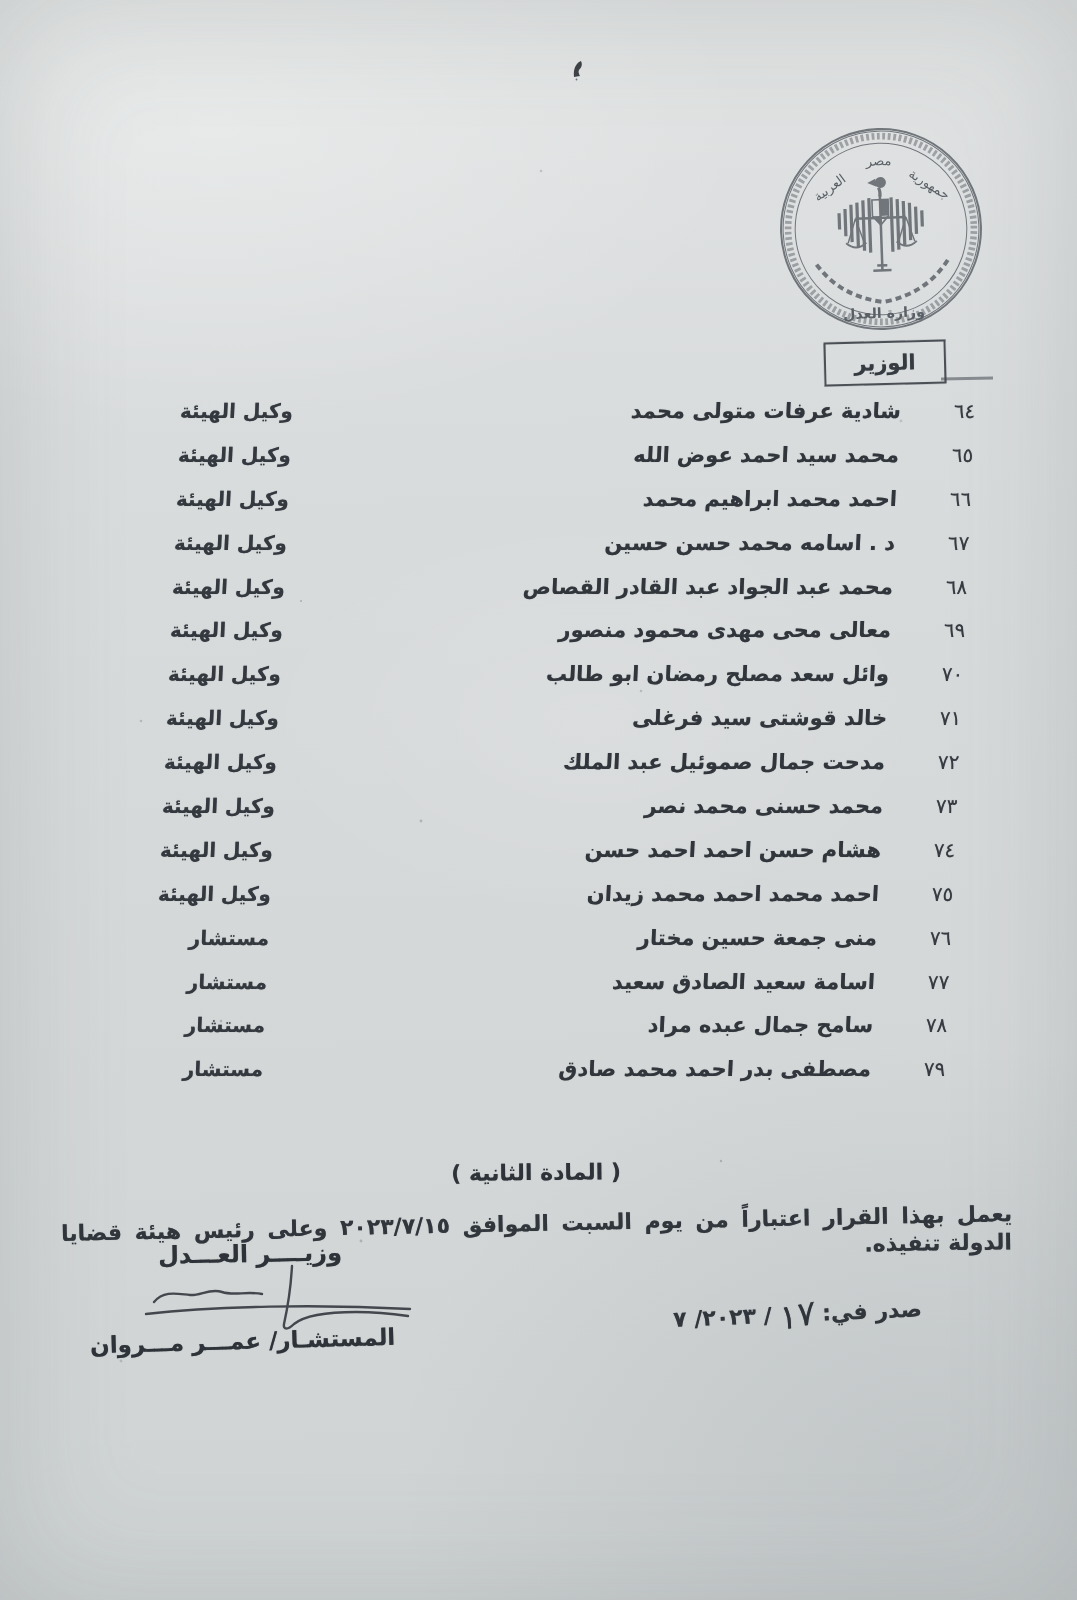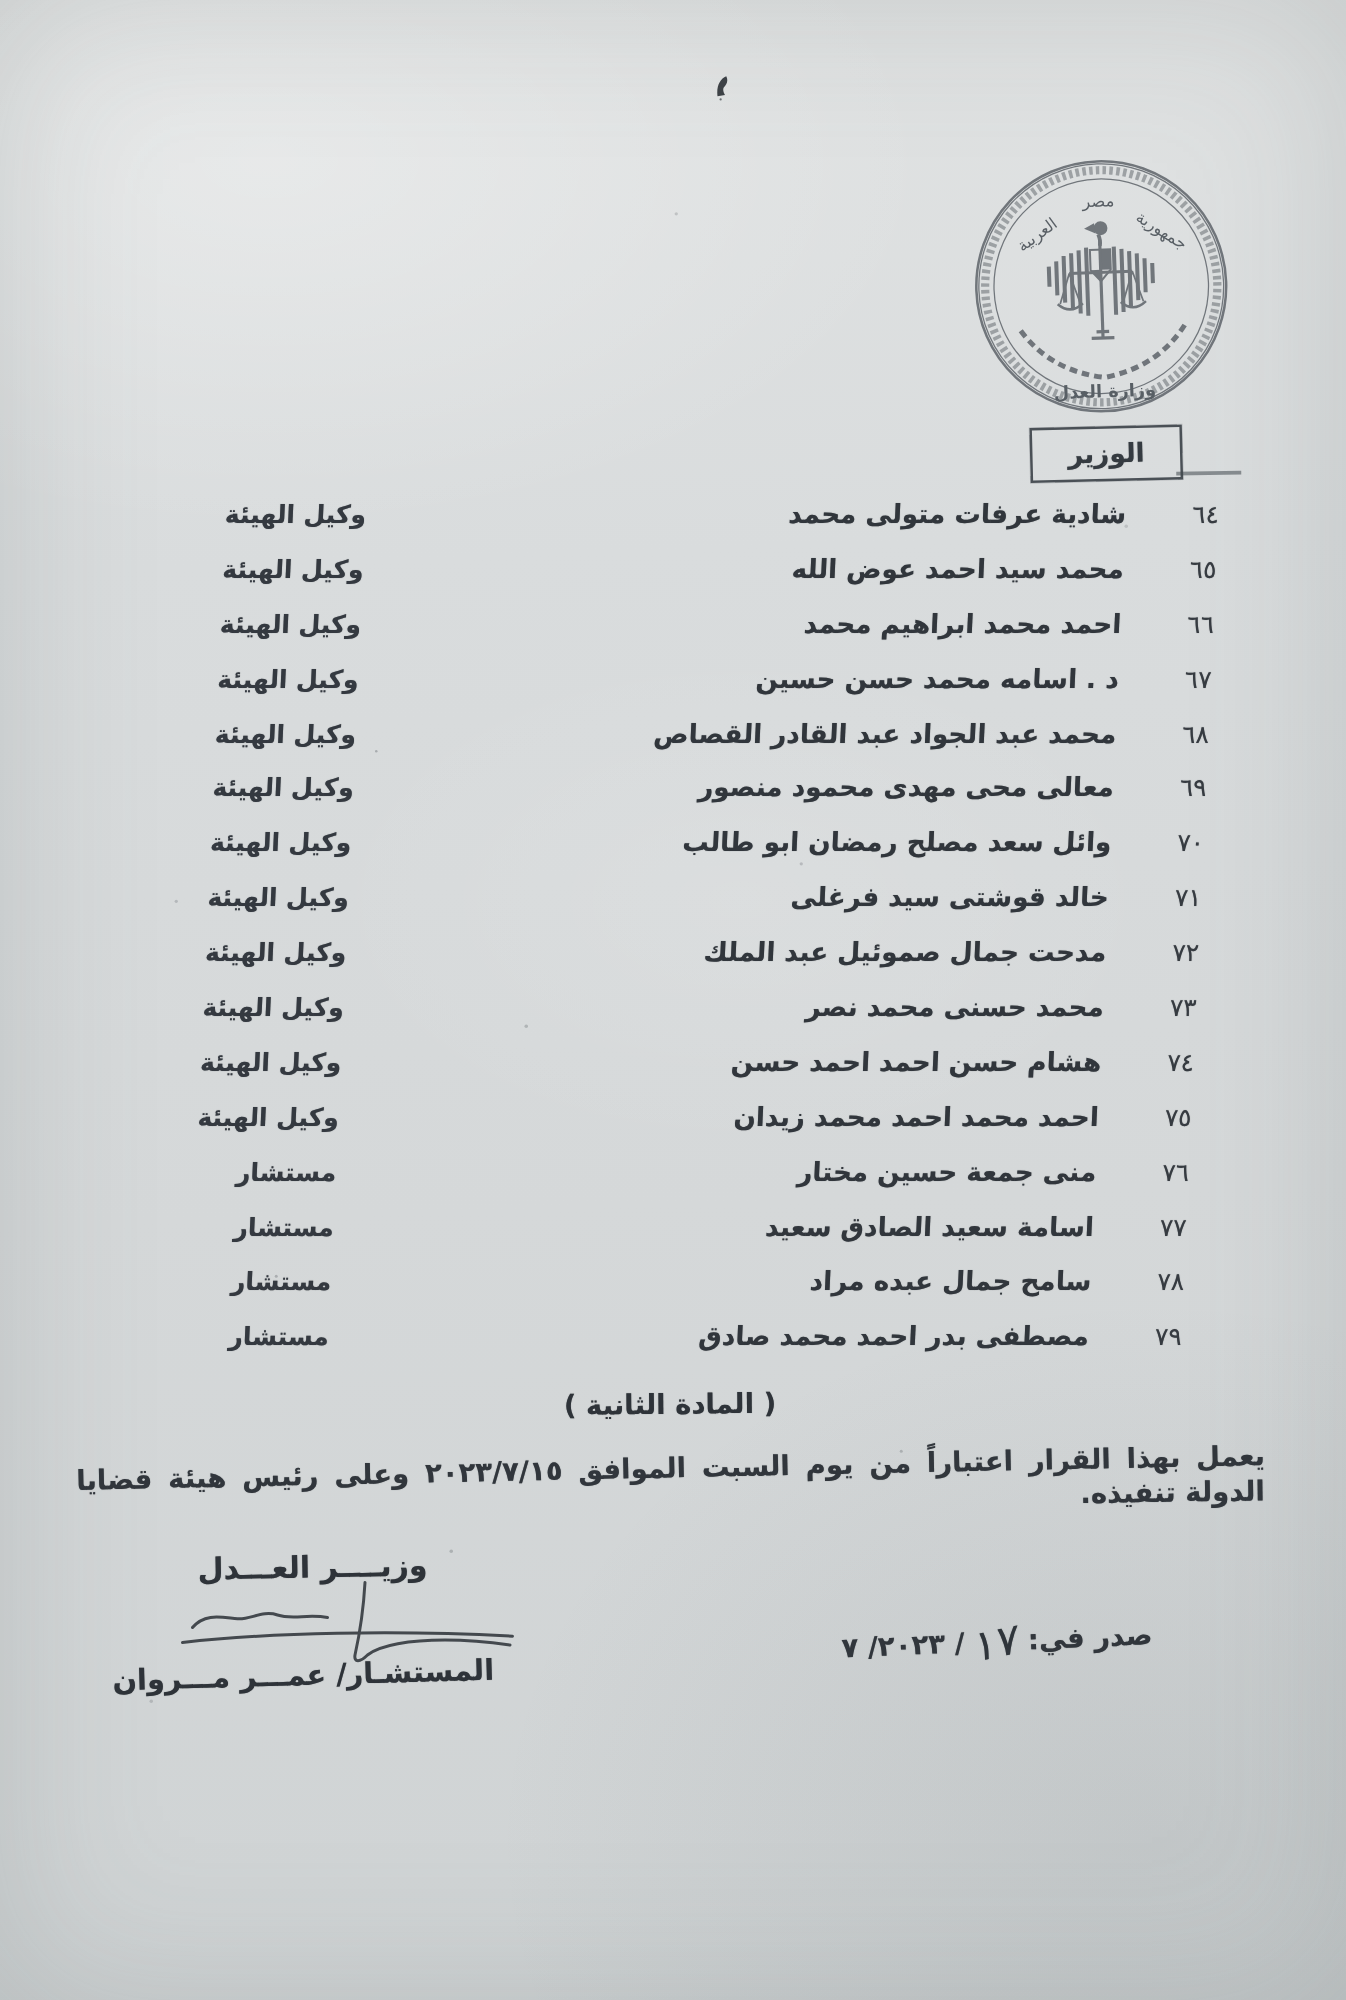--- a/index.html
+++ b/index.html
@@ -41,21 +41,21 @@
   }
   .roster-row{
     display:grid;grid-template-columns:95px 1fr 248px;
     height:43.9px;line-height:43.9px;align-items:center;
   }
   .cell-no{text-align:center;font-size:20px;font-weight:400;color:#363b41;}
   .cell-name{text-align:right;padding-right:16px;font-size:21px;font-weight:700;color:#31363c;}
   .cell-title{text-align:right;padding-right:12px;font-size:20px;font-weight:700;color:#343940;}
 
   
-  .article{position:absolute;left:60px;top:1112px;width:952px;direction:rtl;}
+  .article{position:absolute;left:60px;top:1160px;width:952px;direction:rtl;}
   .article-heading{text-align:center;font-size:22px;font-weight:700;color:#2e3339;
     transform:rotate(-.6deg);}
   .article-line1{margin-top:16px;white-space:nowrap;text-align:right;
     font-size:22px;font-weight:700;color:#31363c;word-spacing:5px;
     transform:rotate(-1.2deg);transform-origin:100% 50%;}
   .article-line2{margin-top:10px;text-align:right;padding-left:488px;
     font-size:22px;font-weight:700;color:#31363c;
     direction:rtl;transform:rotate(-.8deg);}
 
   

